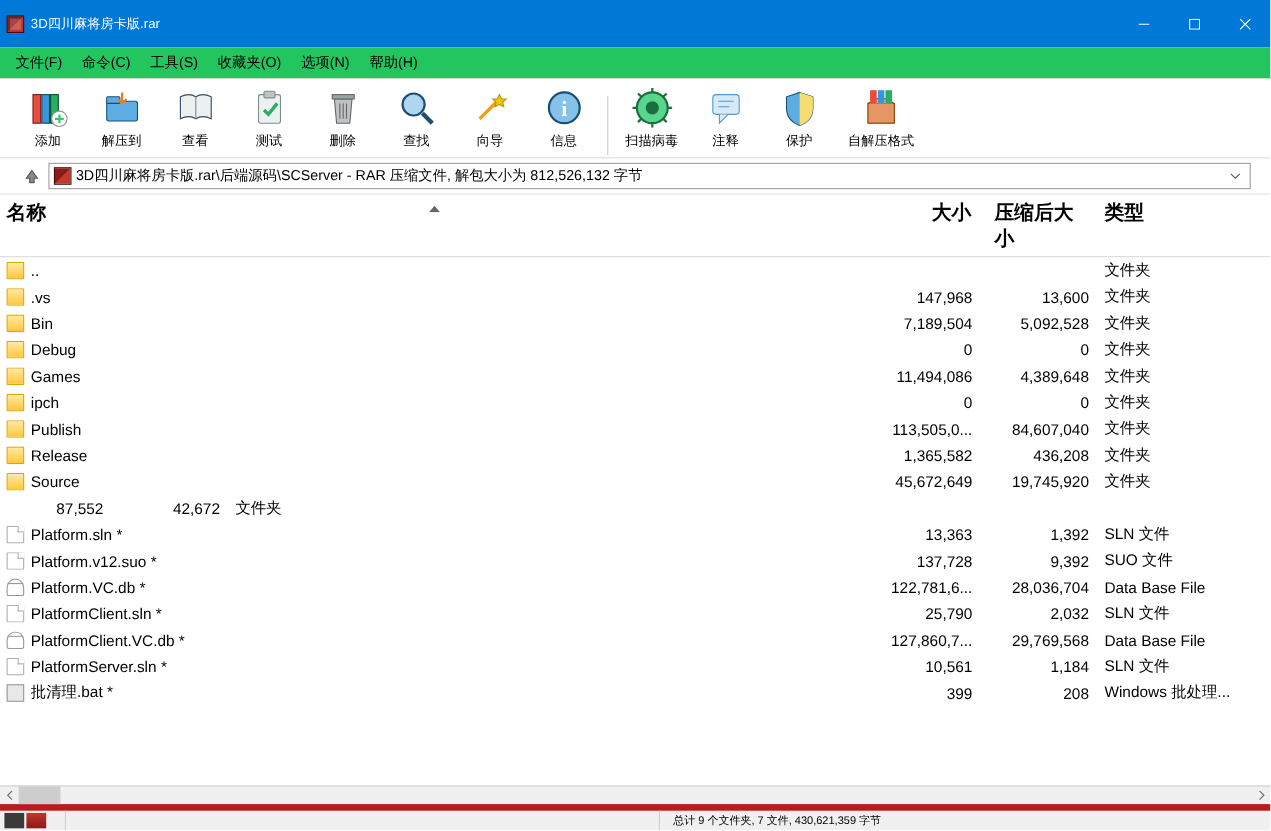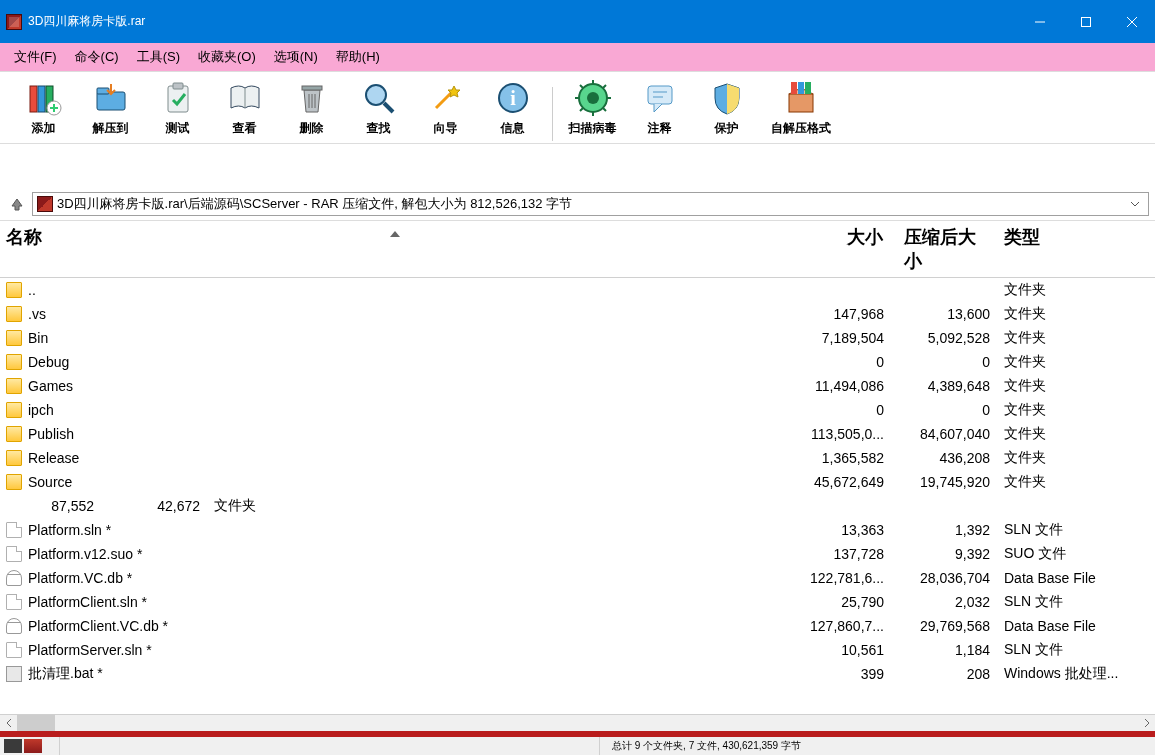--- a/index.html
+++ b/index.html
@@ -33,21 +33,21 @@
   }
   .titlebar-icon::after {
     content: ""; position:absolute; inset:2px; background:#fff3; 
   }
   .titlebar-title { flex: 1; font-size: 12px; }
   .winbtn { width: 46px; height: 30px; display:flex; align-items:center; justify-content:center; }
   .winbtn svg { stroke:#fff; stroke-width:1; fill:none; }
 
   
   .menubar {
-    background: #f9a8d4;
+    background: #22c55e;
     border-bottom: 1px solid #ddd;
     padding: 2px 6px;
     display: flex;
     gap: 2px;
     font-size: 13px;
   }
   .menubar-item {
     padding: 3px 8px;
   }
 
@@ -59,32 +59,31 @@
     display: flex;
     align-items: flex-end;
   }
   .toolbtn {
     display:flex; flex-direction:column; align-items:center;
     width: 67px;
     padding: 2px 0 4px;
     cursor: default;
   }
   .toolbtn .glyph { width:40px; height:40px; display:flex; align-items:center; justify-content:center; }
-  .toolbtn .label { font-size:12px; margin-top:2px;font-weight:bold; }
+  .toolbtn .label { font-size:12px; margin-top:2px; }
   .toolbar-sep {
     width:1px; height:54px; background:#ccc; margin:0 6px;
   }
 
   
   .addressrow {
     display:flex; align-items:center;
-    padding: 4px 6px;
+    padding: 4px 18px;
     gap: 4px;
     border-bottom: 1px solid #ddd;
-    margin-top: 44px;
   }
   .upbtn {
     width: 22px; height: 22px;
     display:flex; align-items:center; justify-content:center;
     border: 1px solid transparent;
   }
   .addressbar {
     flex:1;
     display:flex; align-items:center;
     border: 1px solid #a0a0a0;
@@ -226,35 +225,35 @@
           <rect x="6" y="14" width="28" height="18" rx="2" fill="#5dade2" stroke="#1b4f72"></rect>
           <rect x="6" y="10" width="12" height="6" rx="1" fill="#5dade2" stroke="#1b4f72"></rect>
           <path d="M20 6 V16 M16 12 L20 16 L24 12" stroke="#e67e22" stroke-width="2" fill="none"></path>
         </svg>
     </div>
     <div class="label">解压到</div>
   </div>
   <div class="toolbtn">
     <div class="glyph">
       <svg width="40" height="40">
+          <path d="M6 10 Q14 6 20 10 Q26 6 34 10 V30 Q26 26 20 30 Q14 26 6 30 Z" fill="#ecf0f1" stroke="#34495e"></path>
+          <path d="M20 10 V30" stroke="#7f8c8d"></path>
+        </svg>
+    </div>
+    <div class="label">查看</div>
+  </div>
+  <div class="toolbtn">
+    <div class="glyph">
+      <svg width="40" height="40">
           <rect x="10" y="8" width="20" height="26" rx="2" fill="#ecf0f1" stroke="#7f8c8d"></rect>
           <rect x="15" y="5" width="10" height="6" rx="1" fill="#bdc3c7" stroke="#7f8c8d"></rect>
           <path d="M15 22 L19 26 L27 16" stroke="#27ae60" stroke-width="3" fill="none"></path>
         </svg>
     </div>
     <div class="label">测试</div>
-  </div>
-  <div class="toolbtn">
-    <div class="glyph">
-      <svg width="40" height="40">
-          <path d="M6 10 Q14 6 20 10 Q26 6 34 10 V30 Q26 26 20 30 Q14 26 6 30 Z" fill="#ecf0f1" stroke="#34495e"></path>
-          <path d="M20 10 V30" stroke="#7f8c8d"></path>
-        </svg>
-    </div>
-    <div class="label">查看</div>
   </div>
   <div class="toolbtn">
     <div class="glyph">
       <svg width="40" height="40">
           <path d="M12 12 H28 L26 34 H14 Z" fill="#bdc3c7" stroke="#666"></path>
           <rect x="10" y="8" width="20" height="4" fill="#95a5a6" stroke="#666"></rect>
           <path d="M17 16 V30 M20 16 V30 M23 16 V30" stroke="#666"></path>
         </svg>
     </div>
     <div class="label">删除</div>

